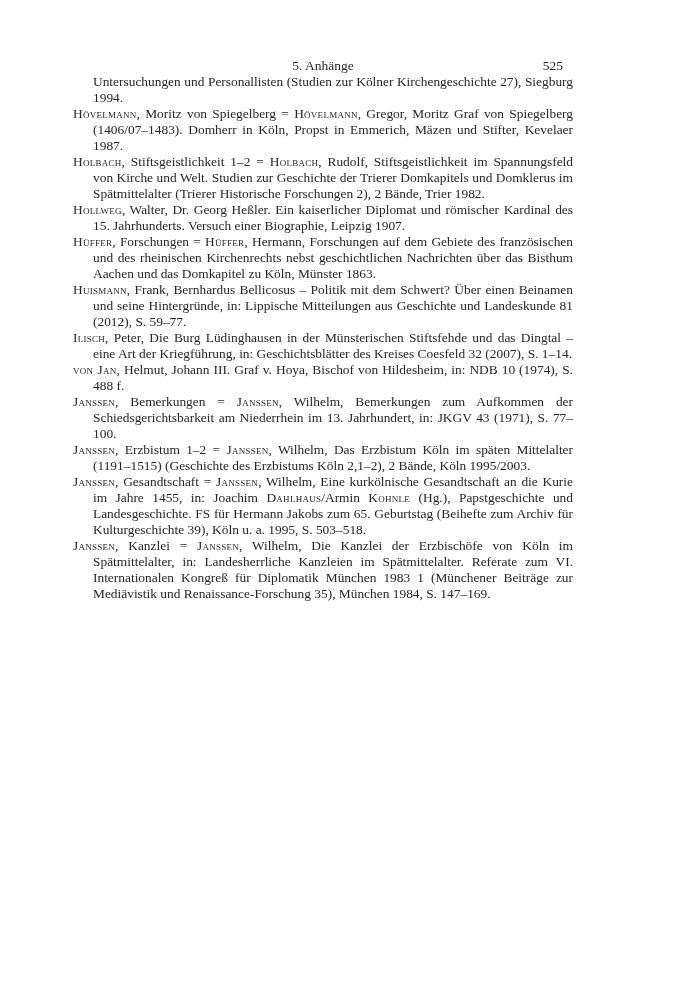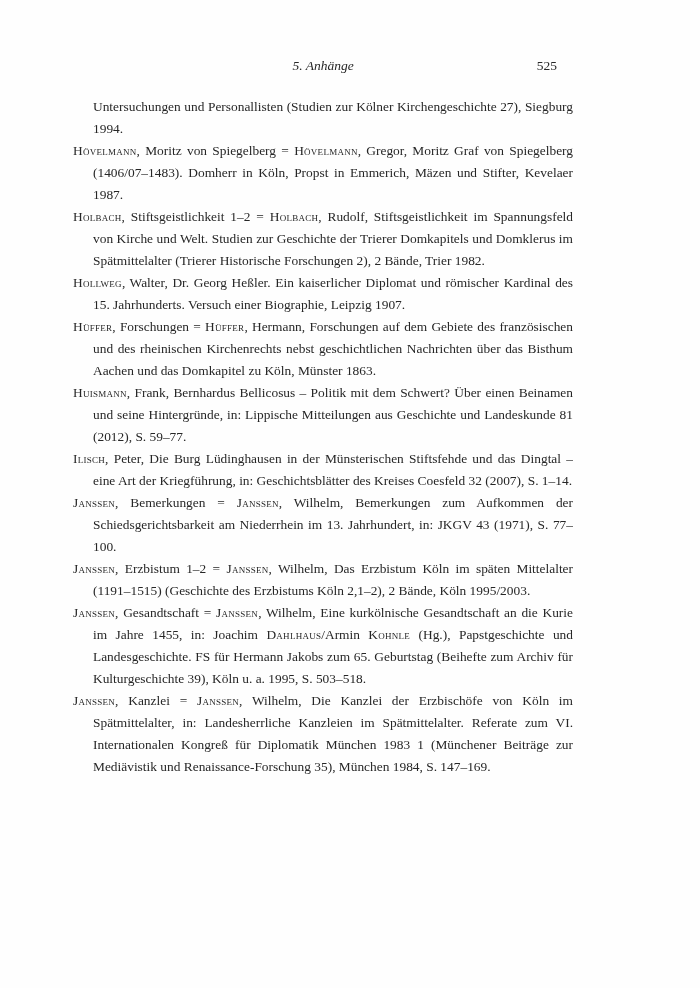--- a/index.html
+++ b/index.html
@@ -22,31 +22,29 @@
     width: 500px;
   }
   .page-header {
     position: relative;
     height: 17px;
     font-size: 13.5px;
     line-height: 17px;
   }
   .running-title {
     text-align: center;
-    font-style: italic;
   }
   .page-number {
     position: absolute;
-    right: 16px;
+    right: 10px;
     top: 0;
   }
   .bib {
-    margin-top: 22px;
     font-size: 13.4px;
-    line-height: 22px;
+    line-height: 16px;
   }
   .entry {
     margin: 0;
     text-align: justify;
     padding-left: 20px;
     text-indent: -20px;
     hyphens: manual;
   }
   .entry.continuation {
     text-indent: 0;
@@ -65,18 +63,19 @@
     <div class="page-number">525</div>
   </div>
   <div class="bib" id="bibliography">
       <p class="entry continuation"><span class="txt">Untersuchungen und Personallisten (Studien zur Kölner Kirchengeschichte 27), Siegburg 1994.</span></p>
       <p class="entry"><span class="sc">Hövelmann</span><span class="txt">, Moritz von Spiegelberg = </span><span class="sc">Hövelmann</span><span class="txt">, Gregor, Moritz Graf von Spiegelberg (1406/07–1483). Domherr in Köln, Propst in Emmerich, Mäzen und Stifter, Kevelaer 1987.</span></p>
       <p class="entry"><span class="sc">Holbach</span><span class="txt">, Stiftsgeistlichkeit 1–2 = </span><span class="sc">Holbach</span><span class="txt">, Rudolf, Stiftsgeistlichkeit im Spannungsfeld von Kirche und Welt. Studien zur Geschichte der Trierer Domkapitels und Domklerus im Spätmittelalter (Trierer Historische Forschungen 2), 2 Bände, Trier 1982.</span></p>
       <p class="entry"><span class="sc">Hollweg</span><span class="txt">, Walter, Dr. Georg Heßler. Ein kaiserlicher Diplomat und römischer Kardinal des 15. Jahrhunderts. Versuch einer Biographie, Leipzig 1907.</span></p>
       <p class="entry"><span class="sc">Hüffer</span><span class="txt">, Forschungen = </span><span class="sc">Hüffer</span><span class="txt">, Hermann, Forschungen auf dem Gebiete des französischen und des rheinischen Kirchenrechts nebst geschichtlichen Nachrichten über das Bisthum Aachen und das Domkapitel zu Köln, Münster 1863.</span></p>
       <p class="entry"><span class="sc">Huismann</span><span class="txt">, Frank, Bernhardus Bellicosus – Politik mit dem Schwert? Über einen Beinamen und seine Hintergründe, in: Lippische Mitteilungen aus Geschichte und Landeskunde 81 (2012), S. 59–77.</span></p>
       <p class="entry"><span class="sc">Ilisch</span><span class="txt">, Peter, Die Burg Lüdinghausen in der Münsterischen Stiftsfehde und das Dingtal – eine Art der Kriegführung, in: Geschichtsblätter des Kreises Coesfeld 32 (2007), S. 1–14.</span></p>
+      <p class="entry"><span class="sc">von Jan</span><span class="txt">, Helmut, Johann III. Graf v. Hoya, Bischof von Hildesheim, in: NDB 10 (1974), S. 488 f.</span></p>
       <p class="entry"><span class="sc">Janssen</span><span class="txt">, Bemerkungen = </span><span class="sc">Janssen</span><span class="txt">, Wilhelm, Bemerkungen zum Aufkommen der Schiedsgerichtsbarkeit am Niederrhein im 13. Jahrhundert, in: JKGV 43 (1971), S. 77–100.</span></p>
       <p class="entry"><span class="sc">Janssen</span><span class="txt">, Erzbistum 1–2 = </span><span class="sc">Janssen</span><span class="txt">, Wilhelm, Das Erzbistum Köln im späten Mittelalter (1191–1515) (Geschichte des Erzbistums Köln 2,1–2), 2 Bände, Köln 1995/2003.</span></p>
       <p class="entry"><span class="sc">Janssen</span><span class="txt">, Gesandtschaft = </span><span class="sc">Janssen</span><span class="txt">, Wilhelm, Eine kurkölnische Gesandtschaft an die Kurie im Jahre 1455, in: Joachim </span><span class="sc">Dahlhaus</span><span class="txt">/Armin </span><span class="sc">Kohnle</span><span class="txt"> (Hg.), Papstgeschichte und Landesgeschichte. FS für Hermann Jakobs zum 65. Geburtstag (Beihefte zum Archiv für Kulturgeschichte 39), Köln u. a. 1995, S. 503–518.</span></p>
       <p class="entry"><span class="sc">Janssen</span><span class="txt">, Kanzlei = </span><span class="sc">Janssen</span><span class="txt">, Wilhelm, Die Kanzlei der Erzbischöfe von Köln im Spätmittelalter, in: Landesherrliche Kanzleien im Spätmittelalter. Referate zum VI. Internationalen Kongreß für Diplomatik München 1983 1 (Münchener Beiträge zur Mediävistik und Renaissance-Forschung 35), München 1984, S. 147–169.</span></p>
     </div>
 </div>
 
 </body></html>

